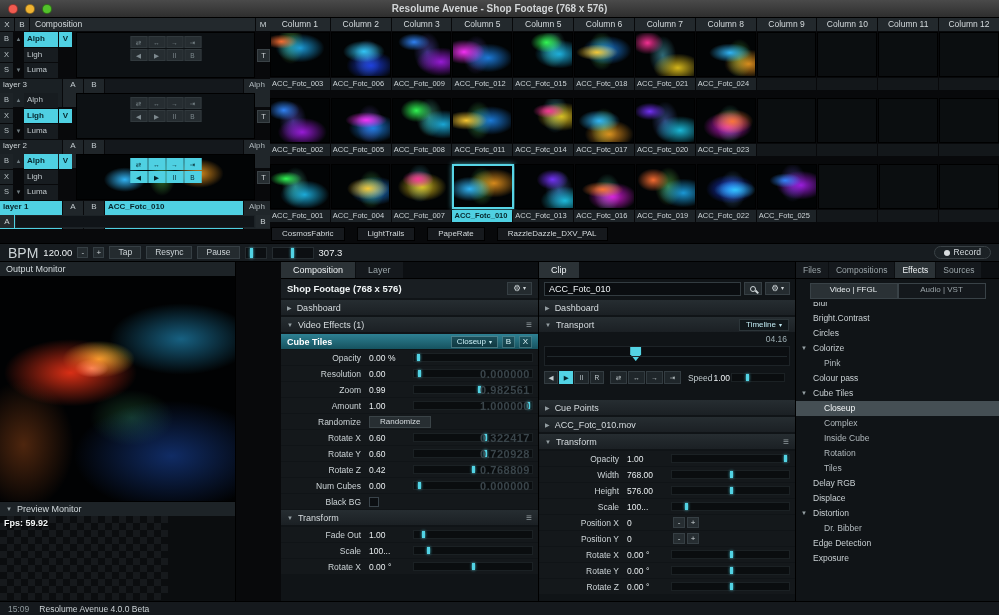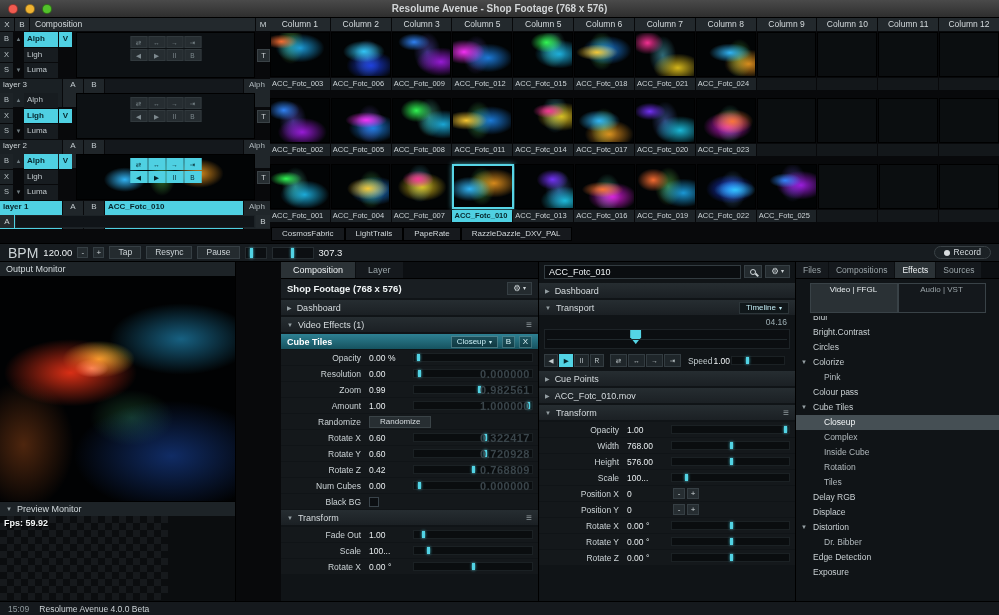--- a/index.html
+++ b/index.html
@@ -51,21 +51,21 @@
 .grow{margin-bottom:8px}
 .thumbs{display:flex;gap:1px;height:45px}
 .gthumb{flex:1;background:#0b0e10;border:1px solid #000}
 .gthumb.sel{border:2px solid #57d5e6;box-shadow:0 0 5px rgba(87,213,230,.7)}
 .labels{display:flex;gap:1px;height:12px;margin-top:1px}
 .glabel{flex:1;background:#1d2327;color:#ccd3d6;font-size:7.5px;line-height:12px;padding-left:2px;overflow:hidden;white-space:nowrap}
 .glabel.empty{background:#13171a}
 .glabel.sel{background:#4fd0e2;color:#06262c;font-weight:bold}
 
 
-.decktabs{position:absolute;left:271px;top:227px;right:0;height:14px;display:flex;gap:0}
+.decktabs{position:absolute;left:271px;top:227px;right:0;height:14px;display:flex;gap:12px}
 .dtab{background:#16191d;border:1px solid #000;color:#d2d8db;font-size:8px;line-height:12px;padding:0 10px;white-space:nowrap}
 .bpmbar{position:absolute;left:0;top:243px;right:0;height:19px;background:#171c20;border-top:1px solid #000;border-bottom:1px solid #000;display:flex;align-items:center;gap:5px;padding:0 8px}
 .bpml{font-size:14px;color:#cdd4d7}
 .bpmv,.beatv{font-size:9.5px;color:#eef2f4}
 .mini{width:11px;height:11px;background:#242b2f;border:1px solid #363f44;color:#cdd4d7;font-size:8px;text-align:center;line-height:9px}
 .bbtn{height:13px;background:#242b2f;border:1px solid #363f44;color:#cdd4d7;font-size:8.5px;line-height:11px;padding:0 8px}
 .minislider{width:22px;height:12px;background:#0c0f12;border:1px solid #252c30;position:relative;display:inline-block}
 .minislider.w2{width:42px}
 .recbtn{margin-left:auto;height:13px;border:1px solid #3a4246;border-radius:7px;background:#1b2125;color:#d6dcdf;font-size:8.5px;line-height:11px;padding:0 9px;display:flex;align-items:center;gap:4px}
 .dot{width:6px;height:6px;border-radius:50%;background:#d8dcde}
@@ -119,34 +119,34 @@
 
 
 .namerow{height:19px;display:flex;align-items:center;gap:3px;padding:0 5px;margin-bottom:2px}
 .nameinput{flex:1;height:14px;background:#0a0d10;border:1px solid #323b40;color:#eef2f4;font-size:9px;line-height:12px;padding:0 4px}
 .mag{width:6px;height:6px;border:1.5px solid #cdd4d7;border-radius:50%;position:relative;display:inline-block}
 .mag::after{content:'';position:absolute;left:4px;top:4px;width:4px;height:1.5px;background:#cdd4d7;transform:rotate(45deg)}
 .timerow{height:11px;text-align:right;padding-right:8px;color:#9fb0b5;font-size:8.5px}
 .posbar{height:20px;background:#0b0e11;border:1px solid #1d2327;margin:1px 5px 3px;position:relative}
 .posbar::after{content:'';position:absolute;left:2px;right:2px;top:50%;height:1px;background:#20282c}
 .posmark{position:absolute;top:0;width:11px;height:14px;background:#54d4e5;clip-path:polygon(0 0,100% 0,100% 52%,50% 100%,0 52%);box-shadow:0 0 7px rgba(84,212,229,.9)}
-.tbar{display:flex;align-items:center;gap:1px;padding:0 5px;height:17px;margin-bottom:2px}
+.tbar{display:flex;align-items:center;gap:1px;padding:0 5px;height:17px;margin-bottom:14px}
 .tpbtn{width:17px;height:13px;background:#1f262a;border:1px solid #333c41;color:#c3cccf;font-size:6.5px;text-align:center;line-height:11px}
 .tpbtn.active{background:#52d3e4;border-color:#52d3e4;color:#06262c}
 .lgroup{display:flex;gap:1px;margin-left:5px}
 .spdlabel{margin-left:6px;font-size:8.5px;color:#c3cccf}
 .spdval{font-size:8.5px;color:#eef2f4}
 .pslider.spd{width:54px;flex:none}
 
 
 .btabs{display:flex;height:17px;gap:1px;background:#0c0f12;border-bottom:1px solid #000}
 .btab{padding:0 7px;background:#15191d;color:#9aa4a8;font-size:8.5px;line-height:16px;white-space:nowrap}
 .btab.active{background:#2b3236;color:#eef2f4}
 .segwrap{display:flex;justify-content:center;padding:4px 0 3px;background:#101417}
-.seg{width:88px;height:30px;background:#14181c;border:1px solid #394247;color:#9aa4a8;font-size:8px;text-align:center;line-height:12px}
+.seg{width:88px;height:16px;background:#14181c;border:1px solid #394247;color:#9aa4a8;font-size:8px;text-align:center;line-height:12px}
 .seg.active{background:#2a3135;color:#e8edef}
 .blist{overflow:hidden;height:298px}
 .blist > .bitem:first-child{margin-top:-6px}
 .bitem{height:15px;line-height:15px;font-size:8.5px;color:#c9d0d3;padding-left:17px;position:relative;white-space:nowrap}
 .bitem.l1{padding-left:28px;color:#b2babe}
 .bitem.sel{background:#454f54;color:#f4f7f8}
 .barrow{position:absolute;left:5px;top:0;font-size:6px;color:#97a1a5}
 
 
 .statusbar{position:absolute;left:0;top:601px;right:0;height:14px;background:#15191d;border-top:1px solid #000;display:flex;gap:10px;align-items:center;padding:0 8px}
@@ -597,20 +597,23 @@
           <div class="plabel">Rotate X</div>
           <div class="pval">0.00 °</div>
           <div class="pslider">
             <div class="pmark" style="left: calc(50% - 1px);"></div>
           </div>
         </div>
       </div>
   </div>
 
   <div class="panel clip">
+    <div class="ptabs">
+        <div class="ptab active">Clip</div>
+      </div>
     <div class="namerow">
       <div class="nameinput">ACC_Fotc_010</div>
       <div class="iconbtn">
           <span class="mag"></span>
         </div>
       <div class="iconbtn">⚙<span class="ddarr">▾</span></div>
     </div>
     <div class="secrow">
         <span class="arr">▶</span>
         <span>Dashboard</span>

